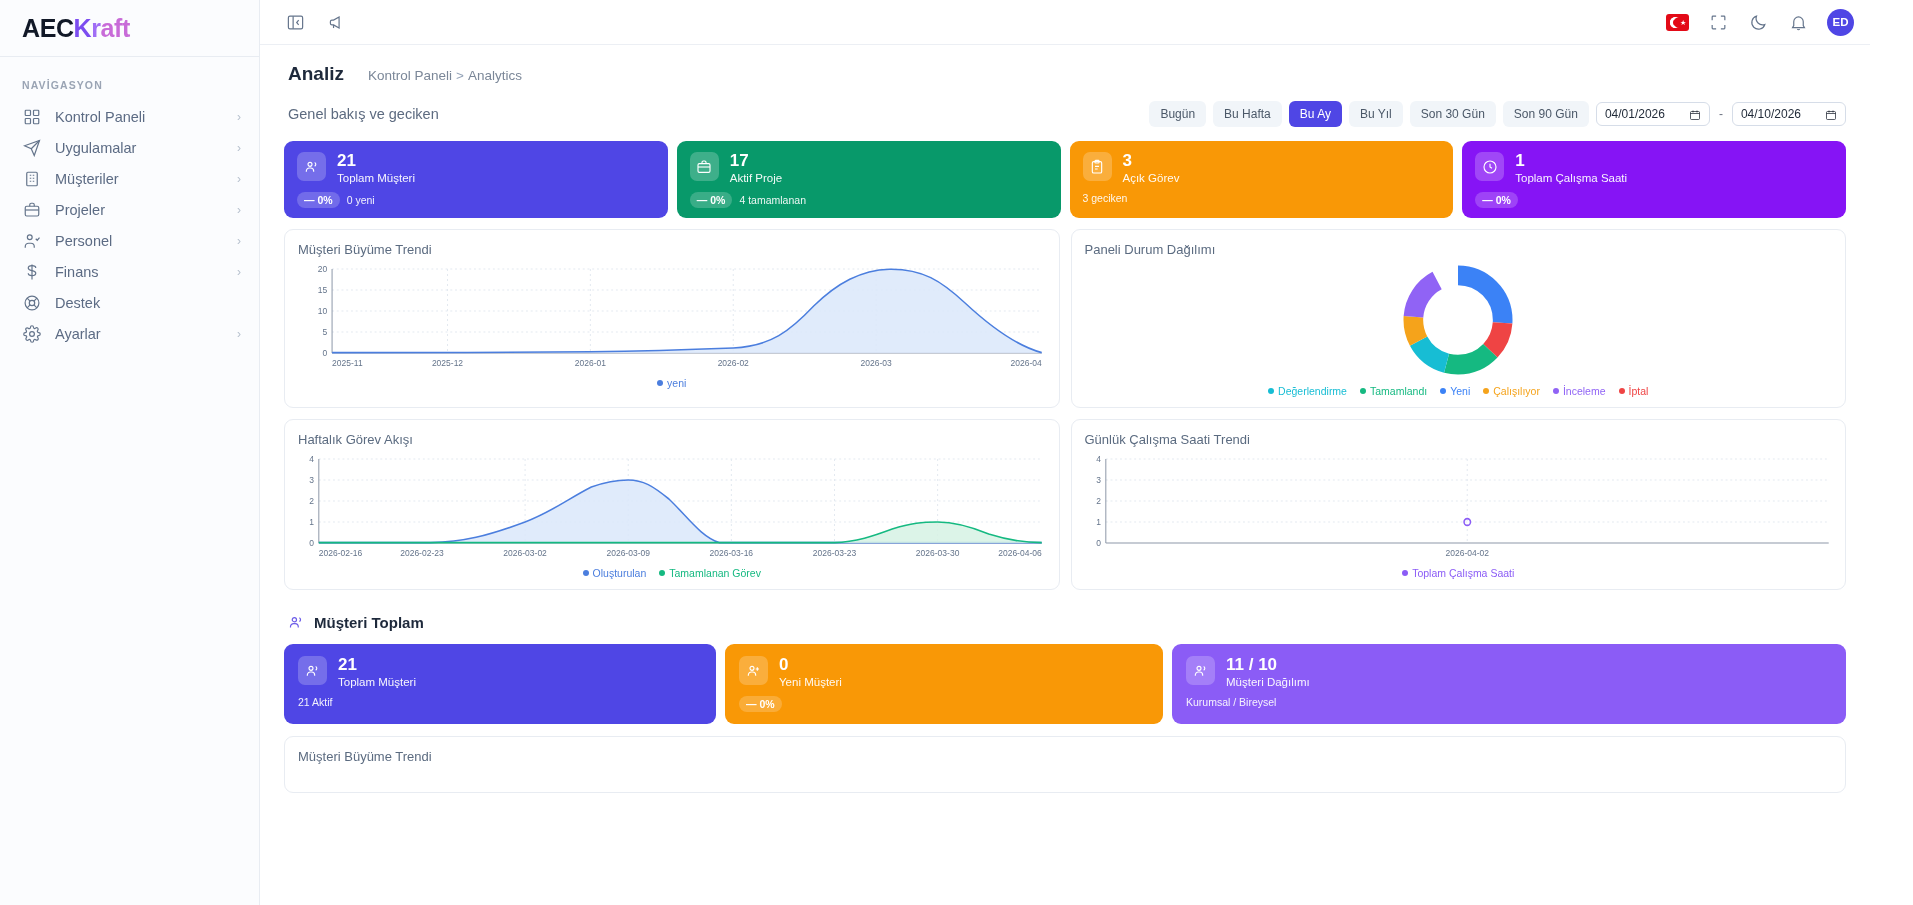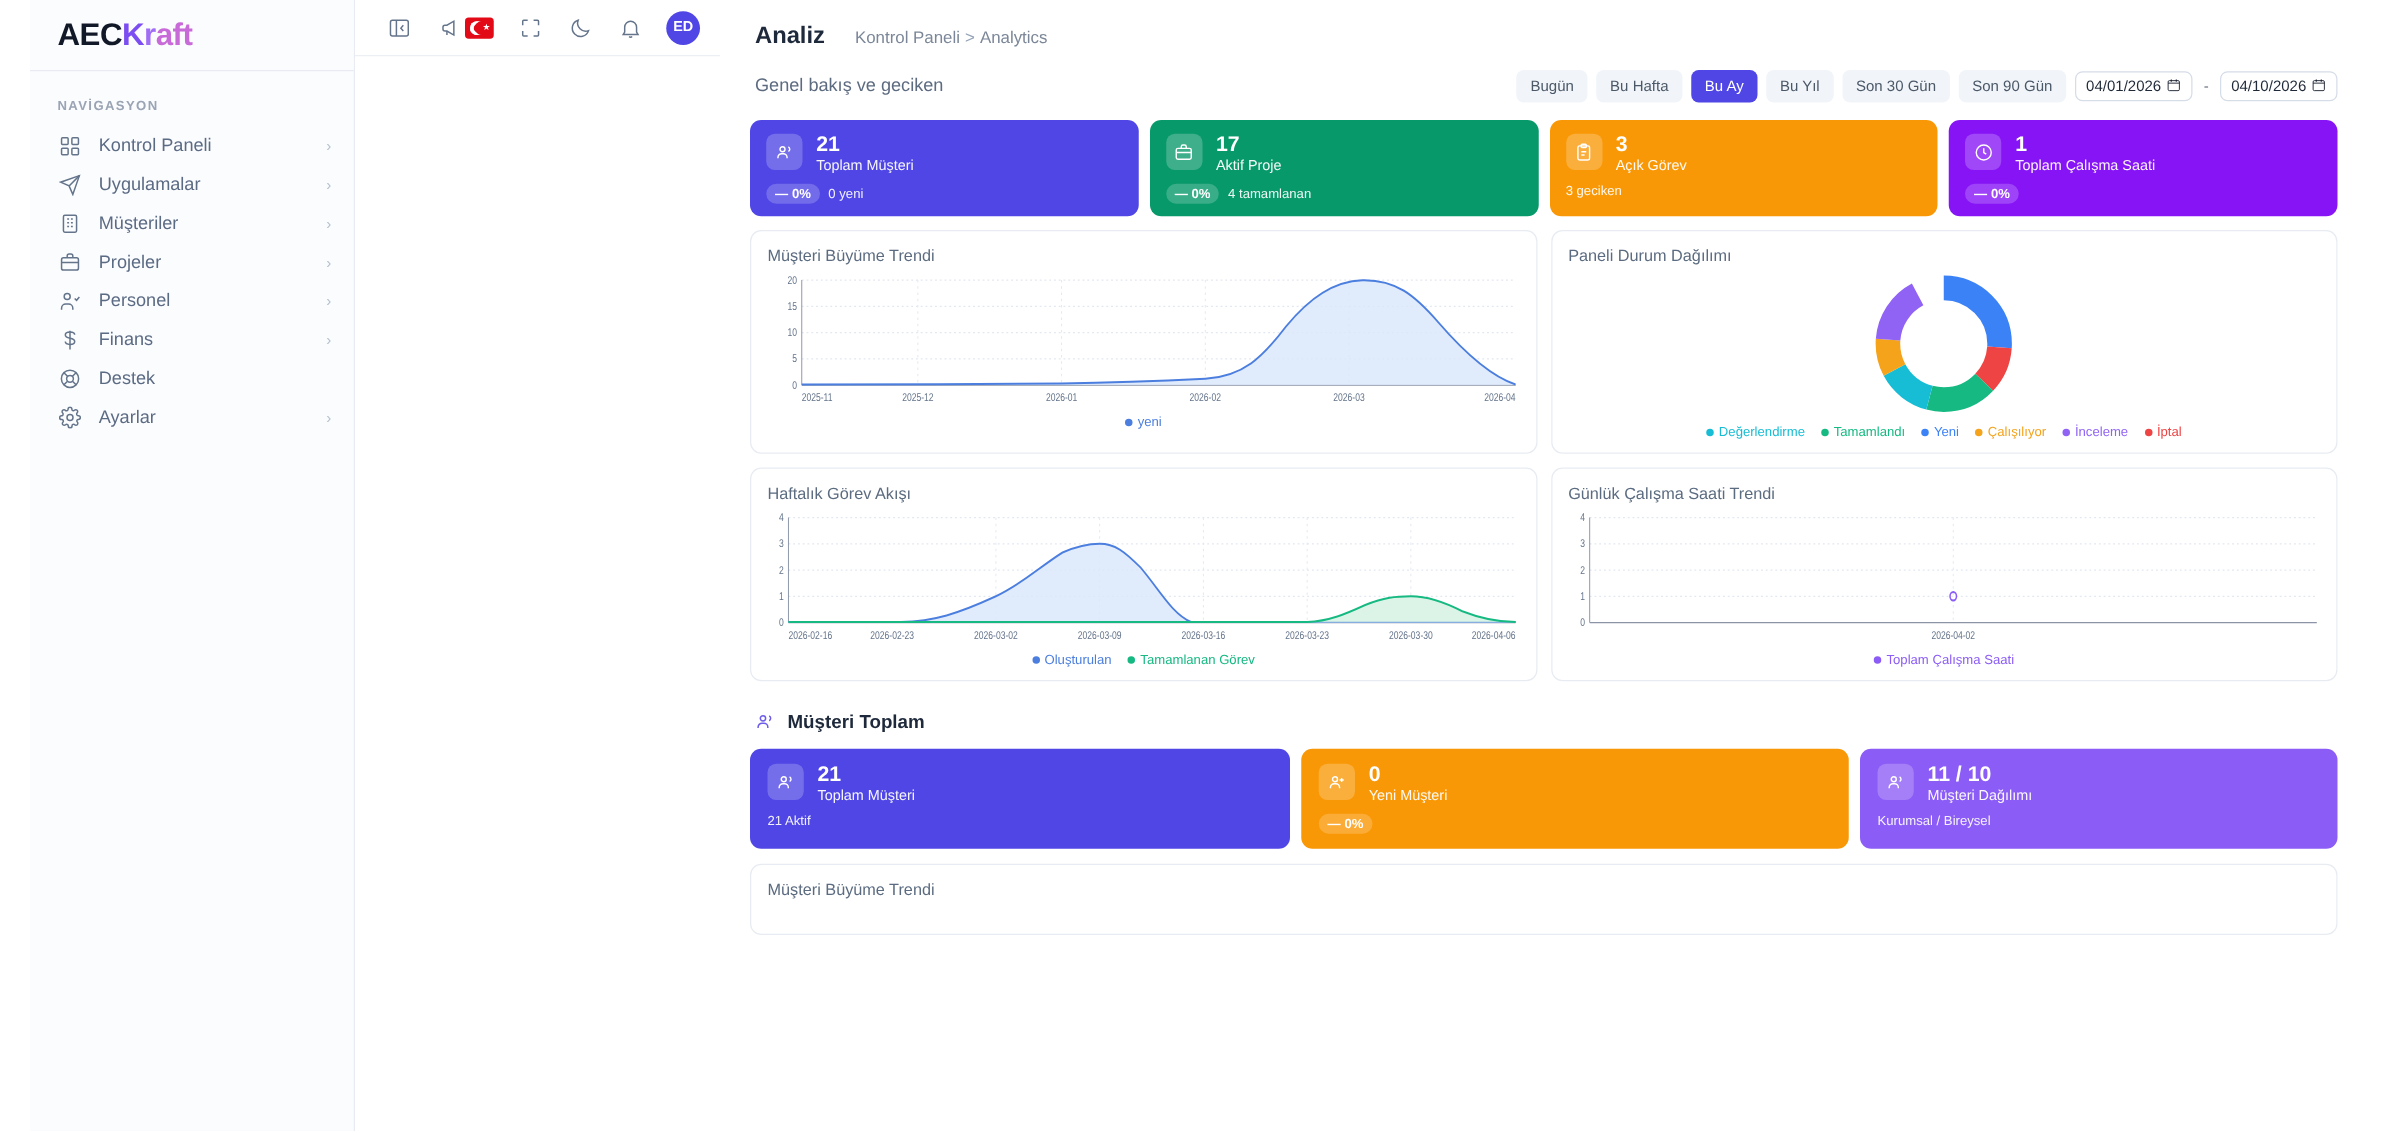--- a/index.html
+++ b/index.html
@@ -3,21 +3,21 @@
 <meta charset="utf-8">
 <style>
   * { box-sizing: border-box; margin: 0; padding: 0; }
   html, body {
     width: 1913px; height: 905px;
     font-family: "Liberation Sans", sans-serif;
     background: #ffffff;
     overflow: hidden;
     color: #334155;
   }
-  .app { display: flex; width: 1870px; height: 905px; margin-left: 24px; }
+  .app { display: flex; width: 1870px; height: 905px; }
 
   
   .sidebar {
     width: 260px; height: 905px; flex: 0 0 260px;
     background: #fbfcfe;
     border-right: 1px solid #e8ecf2;
     display: flex; flex-direction: column;
   }
   .brand {
     height: 57px; display: flex; align-items: center;
@@ -43,21 +43,21 @@
   .nav-item + .nav-item { margin-top: 0; }
   .nav-wrap .nav-item { margin-bottom: 0; height: 31px; }
   .nav-wrap { display: flex; flex-direction: column; gap: 0; }
   .nav-wrap .nav-item { margin-bottom: 0px; }
   .nav-ico { width: 19px; height: 19px; flex: 0 0 19px; color: #64748b; display: flex; align-items: center; justify-content: center; }
   .nav-ico svg { width: 18px; height: 18px; stroke: currentColor; fill: none; stroke-width: 1.6; }
   .nav-label { flex: 1; white-space: nowrap; }
   .nav-chev { color: #b6c0ce; font-size: 12px; }
 
   
-  .main { flex: 1; height: 905px; display: flex; flex-direction: row; overflow: hidden; }
+  .main { flex: 1; height: 905px; display: flex; flex-direction: column; overflow: hidden; }
 
   .topbar {
     height: 45px; flex: 0 0 45px;
     border-bottom: 1px solid #eceff4;
     display: flex; align-items: center;
     padding: 0 16px 0 24px; background: #fff;
   }
   .topbar-left { display: flex; align-items: center; gap: 20px; }
   .tb-icon { width: 22px; height: 22px; color: #64748b; cursor: pointer; display:flex; align-items:center; justify-content:center; }
   .tb-icon svg { width: 19px; height: 19px; stroke: currentColor; fill: none; stroke-width: 1.5; }
@@ -99,21 +99,21 @@
   .subhead-row { display: flex; align-items: center; padding: 16px 0 0 4px; }
   .subhead { font-size: 14.5px; color: #5d6b80; }
   .filters { margin-left: auto; display: flex; align-items: center; gap: 7px; }
   .chip {
     background: #f1f5f9; color: #4b5868; font-size: 12px;
     border-radius: 6px; padding: 6px 11px; cursor: pointer; border: none;
     font-family: "Liberation Sans", sans-serif; white-space: nowrap;
   }
   .chip.active { background: #4f46e5; color: #fff; }
   .datebox {
-    display: flex; align-items: flex-start; gap: 4px;
+    display: flex; align-items: flex-end; gap: 24px;
     border: 1px solid #d6dde8; border-radius: 6px; padding: 4px 8px;
     font-size: 12px; color: #1f2937; background: #fff; cursor: pointer;
   }
   .datebox svg { width: 12px; height: 12px; stroke: #111827; fill: none; stroke-width: 1.4; }
   .date-dash { color: #6b7280; font-size: 12px; margin: 0 2px; }
 
   
   .kpis { display: flex; gap: 9px; margin-top: 14px; }
   .kpi { flex: 1; border-radius: 9px; padding: 11px 13px 10px 13px; color: #fff; min-height: 66px; }
   .kpi.c-indigo { background: #4f46e5; }

